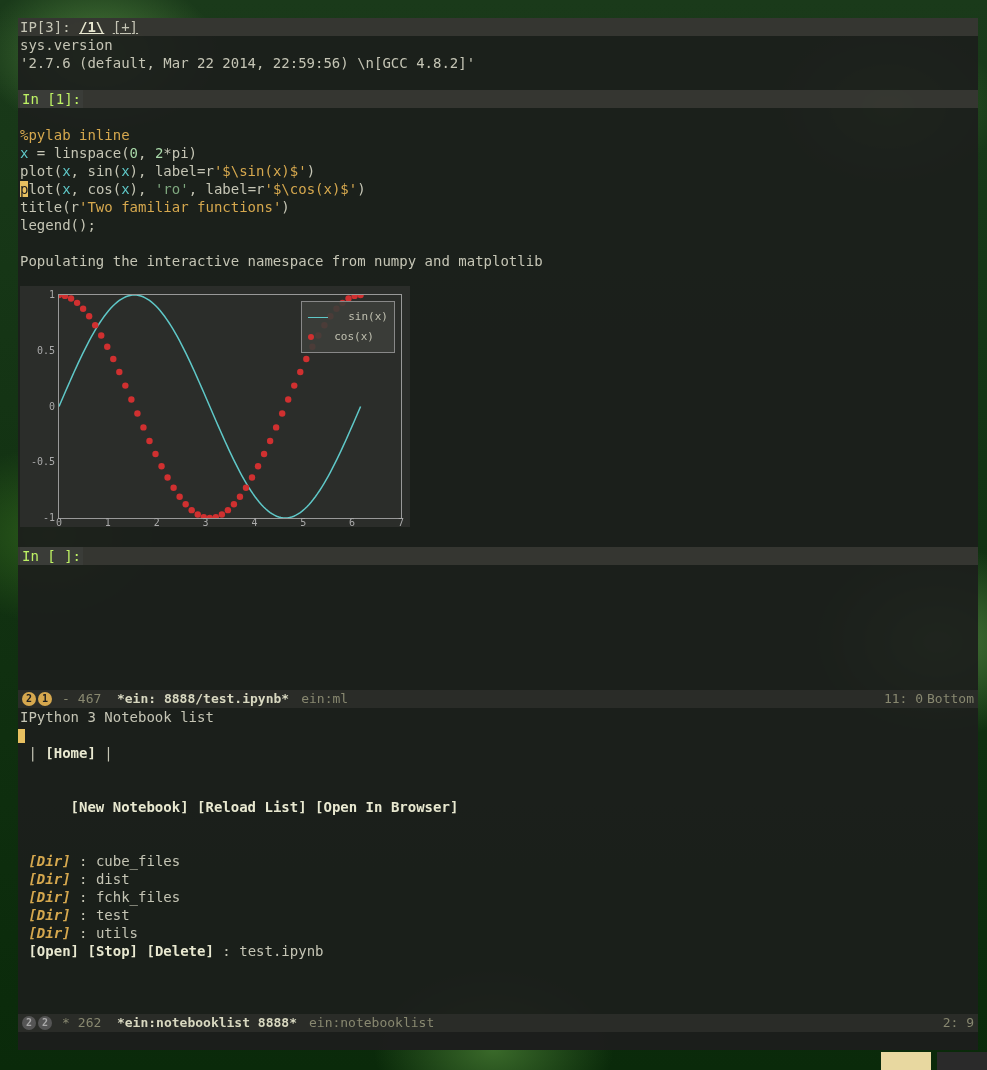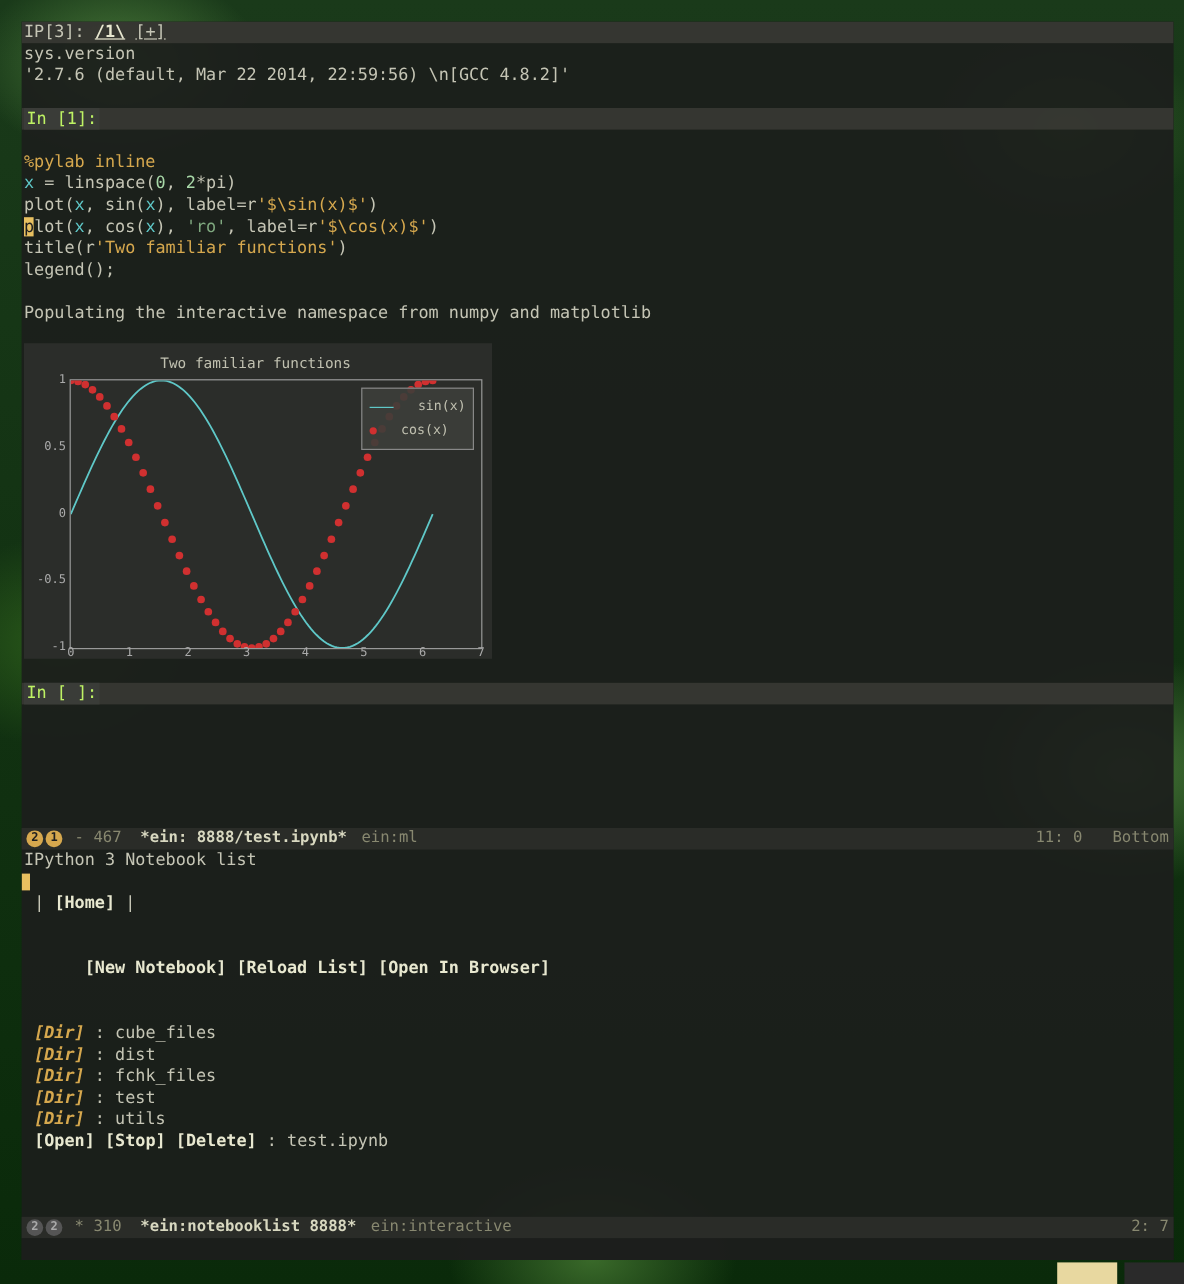--- a/index.html
+++ b/index.html
@@ -134,21 +134,20 @@
 <span class="var">x</span><span> = linspace(</span><span class="num">0</span><span>, </span><span class="num">2</span><span>*pi)</span>
 <span>plot(</span><span class="var">x</span><span>, sin(</span><span class="var">x</span><span>), label=r</span><span class="str2">'$\sin(x)$'</span><span>)</span>
 <span class="cursor-block">p</span><span>lot(</span><span class="var">x</span><span>, cos(</span><span class="var">x</span><span>), </span><span class="str">'ro'</span><span>, label=r</span><span class="str2">'$\cos(x)$'</span><span>)</span>
 <span>title(r</span><span class="str2">'Two familiar functions'</span><span>)</span>
 <span>legend();</span></div>
     <div class="cell-out">Populating the interactive namespace from numpy and matplotlib</div>
 
     <div style="height:10px"></div>
 
     <div class="chart">
-      <div class="chart-title">Two familiar functions</div>
       <div class="chart-body">
         <svg width="336" height="223" viewBox="0 0 336 223">
           <g id="sin-line" stroke="#5fc8c8" stroke-width="1.5" fill="none">
               <polyline points="0,111.5 2.1542349624615724,106.49757141591758 4.308469924923145,101.50521705726716 6.462704887384717,96.53299086133141 8.61693984984629,91.590906229952 10.771174812307862,86.68891586387096 12.925409774769435,81.83689171931573 15.079644737231007,77.04460512719336 17.23387969969258,72.32170711493029 19.388114662154152,67.6777089705875 21.542349624615724,63.12196308839228 23.696584587077297,58.663644134260664 25.85081954953887,54.31173056924146 28.005054512000445,50.074986568090566 30.159289474462014,45.96194436938924 32.313524436923586,41.98088709275123 34.46775939938516,38.13983205772206 36.62199436184673,34.44651463796458 38.776229324308304,30.908372683245858 40.93046428676987,27.532531540597375 43.08469924923145,24.325789704814667 45.23893421169302,21.294605127193364 47.39316917415459,18.44508221007476 49.54740413661616,15.782959513391916 51.70163909907774,13.313598197973704 53.85587406153931,11.041971228880271 56.01010902400089,8.972653360513249 58.164343986462455,7.109811923669298 60.31857894892403,5.457198433090355 62.4728139113856,4.018141032412359 64.62704887384717,2.795537791726673 66.78128383630875,1.791850871252791 68.93551879877032,1.009101562875287 71.08975376123189,0.44886621953082795 73.24398872369346,0.11227308064340491 75.39822368615503,0 77.55245864861661,0.11227308064340491 79.70669361107818,0.44886621953082795 81.86092857353974,1.0091015628752587 84.01516353600131,1.791850871252791 86.1693984984629,2.795537791726673 88.32363346092447,4.018141032412359 90.47786842338604,5.457198433090355 92.63210338584761,7.109811923669298 94.78633834830919,8.972653360513249 96.94057331077077,11.041971228880271 99.09480827323232,13.313598197973704 101.2490432356939,15.782959513391916 103.40327819815548,18.44508221007476 105.55751316061705,21.294605127193364 107.71174812307862,24.325789704814667 109.8659830855402,27.532531540597375 112.02021804800178,30.90837268324583 114.17445301046332,34.44651463796458 116.32868797292491,38.13983205772203 118.48292293538648,41.9808870927512 120.63715789784806,45.961944369389215 122.79139286030963,50.074986568090566 124.9456278227712,54.31173056924146 127.09986278523279,58.663644134260664 129.25409774769435,63.12196308839225 131.40833271015592,67.6777089705875 133.5625676726175,72.32170711493029 135.71680263507906,77.04460512719336 137.87103759754064,81.8368917193157 140.0252725600022,86.68891586387093 142.17950752246378,91.590906229952 144.33374248492535,96.53299086133141 146.48797744738692,101.50521705726716 148.6422124098485,106.49757141591758 150.79644737231007,111.49999999999997 152.95068233477164,116.5024285840824 155.10491729723321,121.49478294273277 157.2591522596948,126.46700913866857 159.41338722215636,131.40909377004795 161.56762218461793,136.31108413612907 163.72185714707948,141.1631082806842 165.8760921095411,145.95539487280666 168.03032707200262,150.6782928850697 170.18456203446422,155.32229102941247 172.3387969969258,159.87803691160772 174.49303195938737,164.33635586573936 176.64726692184894,168.6882694307585 178.80150188431054,172.9250134319094 180.95573684677208,177.03805563061076 183.10997180923363,181.01911290724874 185.26420677169523,184.86016794227797 187.4184417341568,188.5534853620354 189.57267669661837,192.09162731675414 191.72691165907995,195.46746845940257 193.88114662154155,198.6742102951853 196.0353815840031,201.70539487280664 198.18961654646463,204.55491778992524 200.34385150892624,207.21704048660806 202.4980864713878,209.68640180202627 204.65232143384938,211.95802877111973 206.80655639631095,214.02734663948675 208.96079135877255,215.8901880763307 211.1150263212341,217.54280156690962 213.26926128369564,218.98185896758764 215.42349624615724,220.20446220827333 217.57773120861881,221.2081491287472 219.7319661710804,221.9908984371247 221.88620113354196,222.55113378046914 224.04043609600356,222.88772691935657 226.1946710584651,223 228.34890602092665,222.8877269193566 230.50314098338825,222.55113378046914 232.65737594584982,221.99089843712474 234.8116109083114,221.2081491287472 236.96584587077297,220.20446220827333 239.12008083323457,218.98185896758764 241.2743157956961,217.54280156690965 243.42855075815766,215.8901880763307 245.58278572061926,214.02734663948675 247.73702068308083,211.95802877111976 249.8912556455424,209.6864018020263 252.04549060800397,207.21704048660808 254.19972557046557,204.55491778992524 256.3539605329271,201.70539487280666 258.5081954953887,198.67421029518533 260.6624304578503,195.46746845940262 262.81666542031184,192.09162731675417 264.97090038277344,188.55348536203542 267.125135345235,184.86016794227797 269.2793703076966,181.01911290724883 271.4336052701581,177.03805563061078 273.58784023261967,172.92501343190946 275.74207519508127,168.68826943075857 277.8963101575428,164.33635586573936 280.0505451200044,159.87803691160775 282.20478008246596,155.3222910294125 284.35901504492756,150.67829288506974 286.51325000738916,145.95539487280666 288.6674849698507,141.1631082806843 290.8217199323123,136.31108413612907 292.97595489477385,131.409093770048 295.13018985723545,126.46700913866862 297.284424819697,121.49478294273287 299.4386597821586,116.50242858408244 301.59289474462014,111.50000000000003"></polyline>
             </g>
           <g id="cos-dots" fill="#d03030">
               <circle cx="0" cy="0" r="3.2"></circle>
               <circle cx="6.031857894892403" cy="0.8792108034357113" r="3.2"></circle>
               <circle cx="12.063715789784807" cy="3.5029775341576226" r="3.2"></circle>
               <circle cx="18.095573684677206" cy="7.829921823459983" r="3.2"></circle>
@@ -233,21 +232,21 @@
 
   <div class="modeline">
     <span class="ml-badge">2</span>
     <span class="ml-badge">1</span>
     <span style="margin:0 8px">-</span>
     <span>467</span>
     <span>&nbsp;&nbsp;</span>
     <span class="ml-buf">*ein: 8888/test.ipynb*</span>
     <span class="ml-mode">ein:ml</span>
     <span class="ml-right">11: 0</span>
-    <span style="margin-left:25px">Bottom</span>
+    <span style="margin-left:4px">Bottom</span>
   </div>
 
   <div class="pane-bottom">
     <div class="cell-out">IPython 3 Notebook list</div>
     <div><span class="cursor-yellow"></span></div>
     <div class="cell-out"> <span>|</span> <span class="link">[Home]</span> <span>|</span></div>
     <div style="height:18px"></div>
     <div class="cell-out">
       <span class="link">[New Notebook]</span> <span class="link">[Reload List]</span> <span class="link">[Open In Browser]</span>
     </div>
@@ -259,25 +258,25 @@
         <div class="cell-out"> <span class="dir">[Dir]</span> : <span class="filename">test</span></div>
         <div class="cell-out"> <span class="dir">[Dir]</span> : <span class="filename">utils</span></div>
       </div>
     <div class="cell-out"> <span class="link">[Open]</span> <span class="link">[Stop]</span> <span class="link">[Delete]</span> : <span class="filename">test.ipynb</span></div>
   </div>
 
   <div class="modeline">
     <span class="ml-badge dim">2</span>
     <span class="ml-badge dim">2</span>
     <span style="margin:0 8px">*</span>
-    <span>310</span>
+    <span>262</span>
     <span>&nbsp;&nbsp;</span>
     <span class="ml-buf">*ein:notebooklist 8888*</span>
-    <span class="ml-mode">ein:interactive</span>
-    <span class="ml-right">2: 7</span>
+    <span class="ml-mode">ein:notebooklist</span>
+    <span class="ml-right">2: 9</span>
   </div>
   <div style="height:18px;background:rgba(28,30,28,0.93)"></div>
 </div>
 
 <div class="bottom-bar">
   <div style="flex:1"></div>
   <div class="bb-block bb-cream"></div>
   <div class="bb-block bb-dark"></div>
 </div>
 

